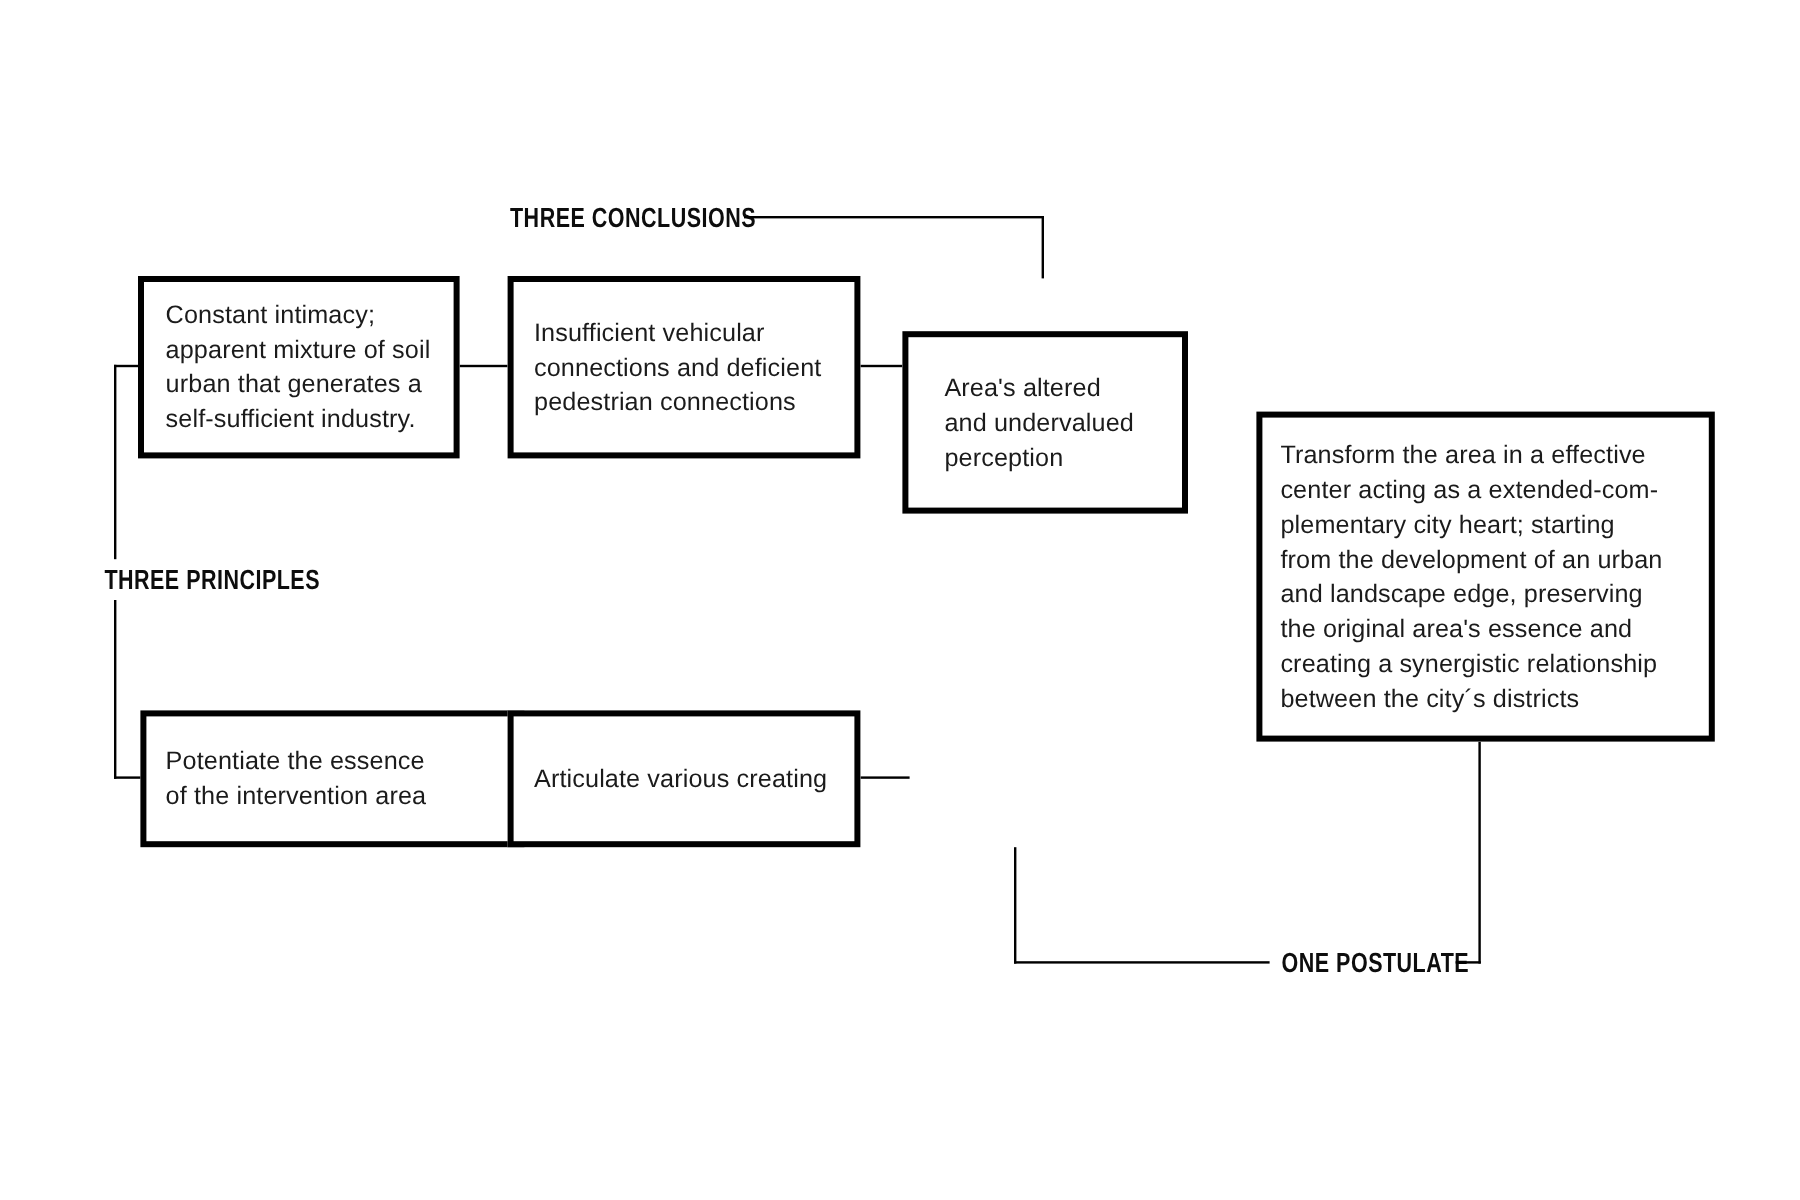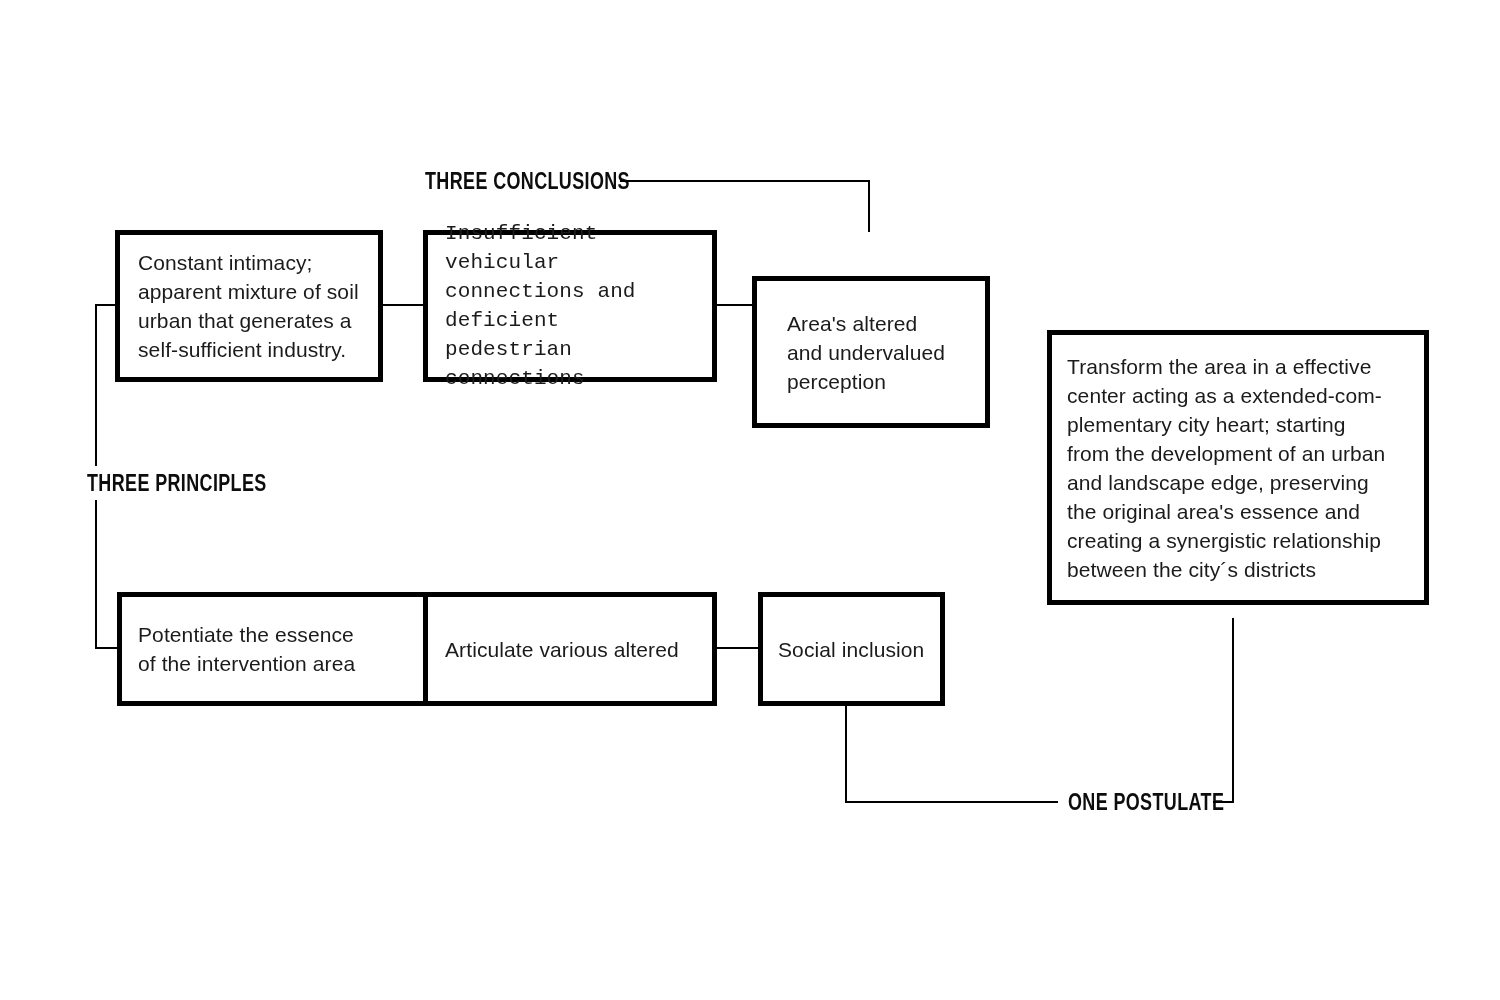--- a/index.html
+++ b/index.html
@@ -39,28 +39,28 @@
     font-size: 23px;
     font-weight: 700;
     color: #0d0d0d;
     white-space: nowrap;
     transform: scaleX(0.78);
     transform-origin: left center;
     letter-spacing: 0.5px;
   }
   
   #box-c1 { left: 115px; top: 230px; width: 268px; height: 152px; padding-left: 18px; padding-right: 8px; }
-  #box-c2 { left: 423px; top: 230px; width: 294px; height: 152px; padding-left: 17px; padding-right: 6px; font-family: Liberation Mono, monospace; }
+  #box-c2 { left: 423px; top: 230px; width: 294px; height: 152px; padding-left: 17px; padding-right: 6px; }
   #box-c3 { left: 752px; top: 230px; width: 238px; height: 152px; padding-left: 30px; padding-right: 6px; margin-top: 46px; }
   
   #box-p1 { left: 117px; top: 592px; width: 320px; height: 114px; padding-left: 16px; padding-right: 6px; }
   #box-p2 { left: 423px; top: 592px; width: 294px; height: 114px; padding-left: 17px; padding-right: 6px; }
   #box-p3 { left: 758px; top: 592px; width: 187px; height: 114px; padding-left: 15px; padding-right: 4px; }
   
-  #box-post { left: 1047px; top: 330px; width: 382px; height: 275px; padding-left: 15px; padding-right: 8px; }
+  #box-post { left: 1047px; top: 343px; width: 382px; height: 275px; padding-left: 15px; padding-right: 8px; }
   
   #label-conclusions { left: 425px; top: 168px; }
   #label-principles  { left: 87px;  top: 470px; }
   #label-postulate   { left: 1068px; top: 789px; }
   
   #ln-concl-h      { left: 620px; top: 180px; width: 250px; height: 2px; }
   #ln-concl-v      { left: 868px; top: 180px; width: 2px;  height: 52px; }
   #ln-c1-c2        { left: 383px; top: 304px; width: 40px; height: 2px; }
   #ln-c2-c3        { left: 717px; top: 304px; width: 35px; height: 2px; }
   #ln-princ-stub-t { left: 95px;  top: 304px; width: 22px; height: 2px; }
@@ -113,24 +113,21 @@
     <span class="box-text">Area's altered
 and undervalued
 perception</span>
   </div>
 
   <div class="box" id="box-p1">
     <span class="box-text">Potentiate the essence
 of the intervention area</span>
   </div>
   <div class="box" id="box-p2">
-    <span class="box-text">Articulate various altered</span>
-  </div>
-  <div class="box" id="box-p3">
-    <span class="box-text">Social inclusion</span>
+    <span class="box-text">Articulate various creating</span>
   </div>
 
   <div class="box" id="box-post">
     <span class="box-text">Transform the area in a effective
 center acting as a extended-com-
 plementary city heart; starting
 from the development of an urban
 and landscape edge, preserving
 the original  area's essence and
 creating a synergistic relationship

